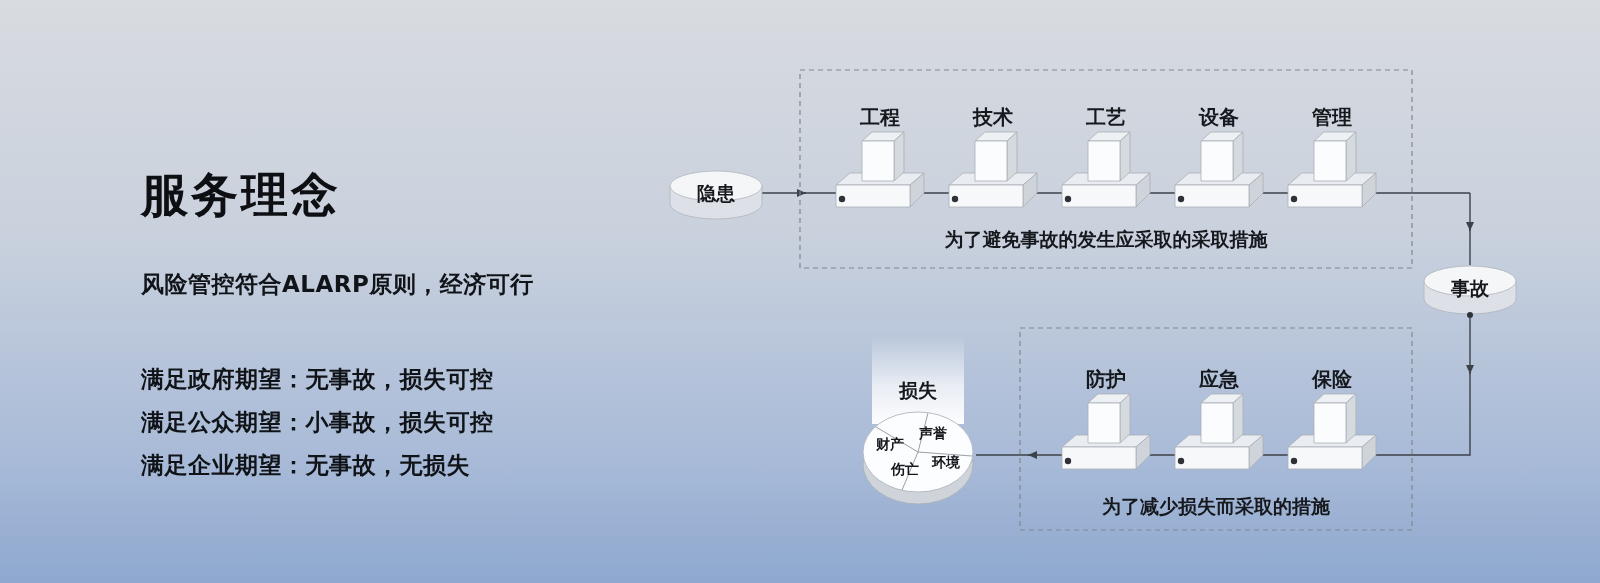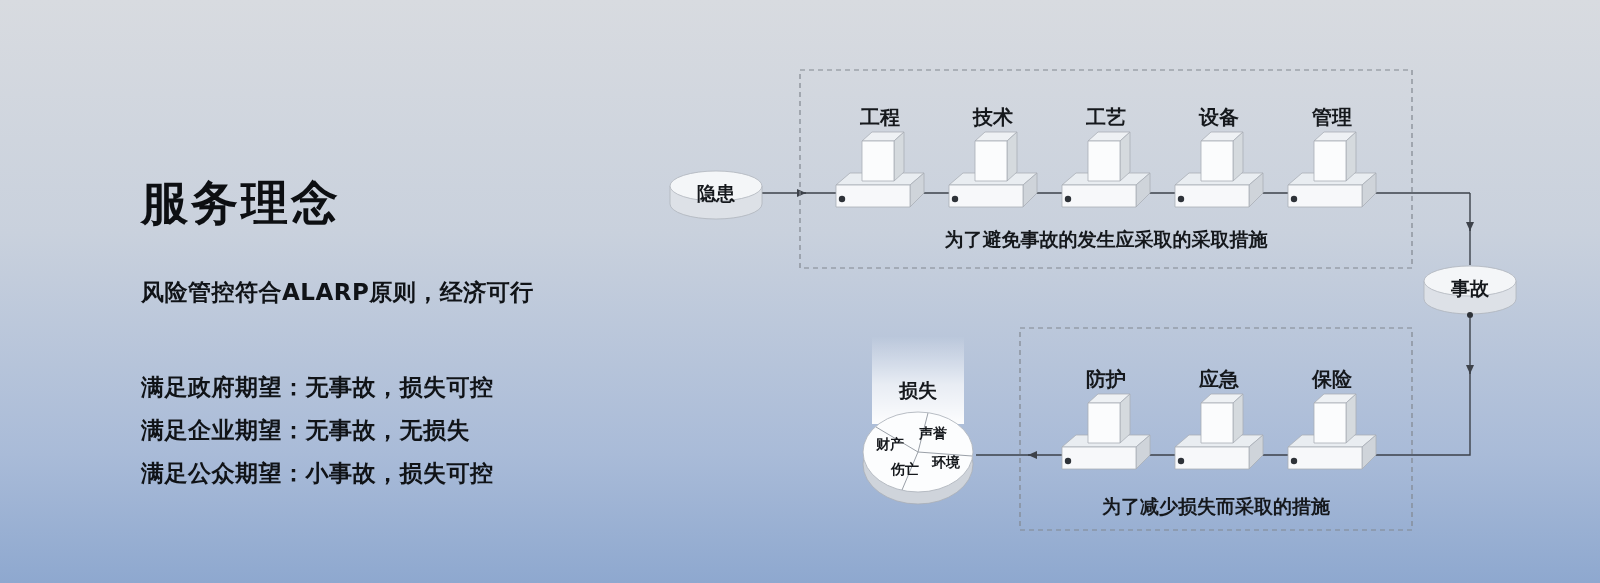--- a/index.html
+++ b/index.html
@@ -4,21 +4,21 @@
 <style>
   html,body{margin:0;padding:0;}
   .canvas{
     position:relative;
     width:1600px;height:583px;
     overflow:hidden;
     background:linear-gradient(180deg,#d8dbe0 0%,#c9d1dd 40%,#a9bbd8 78%,#8ea8cf 100%);
     font-family:"DejaVu Sans","Liberation Sans",sans-serif;
     color:#101317;
   }
-  .left-panel{position:absolute;left:141px;top:172px;}
+  .left-panel{position:absolute;left:141px;top:164px;}
   .title{font-size:47px;font-weight:800;margin:0;letter-spacing:3px;color:#0d0f12;}
   .subtitle{margin:42px 0 0;font-size:23px;font-weight:700;letter-spacing:.5px;}
   .expectations{margin-top:58px;}
   .expectations p{margin:0;font-size:23px;font-weight:700;line-height:43px;letter-spacing:.5px;}
   svg.diagram{position:absolute;left:0;top:0;width:1600px;height:583px;}
   svg text{font-family:"DejaVu Sans","Liberation Sans",sans-serif;font-weight:700;fill:#15181c;}
   .node-label{font-size:19px;}
   .barrier-label{font-size:20px;}
   .caption{font-size:19px;}
   .seg-label{font-size:14px;}
@@ -26,22 +26,22 @@
 </head>
 <body>
 
 <div class="canvas">
 
   <div class="left-panel">
     <h1 class="title">服务理念</h1>
     <p class="subtitle">风险管控符合ALARP原则，经济可行</p>
     <div class="expectations">
       <p>满足政府期望：无事故，损失可控</p>
+      <p>满足公众期望：小事故，损失可控</p>
       <p>满足企业期望：无事故，无损失</p>
-      <p>满足公众期望：小事故，损失可控</p>
     </div>
   </div>
 
   <svg class="diagram" viewBox="0 0 1600 583">
     <defs>
       <marker id="arrow" markerWidth="12" markerHeight="10" refX="9" refY="4" orient="auto" markerUnits="userSpaceOnUse">
         <path d="M0,0 L9,4 L0,8 Z" fill="#3d424a"></path>
       </marker>
       <linearGradient id="beam" x1="0" y1="0" x2="0" y2="1">
         <stop offset="0" stop-color="#ffffff" stop-opacity="0"></stop>

